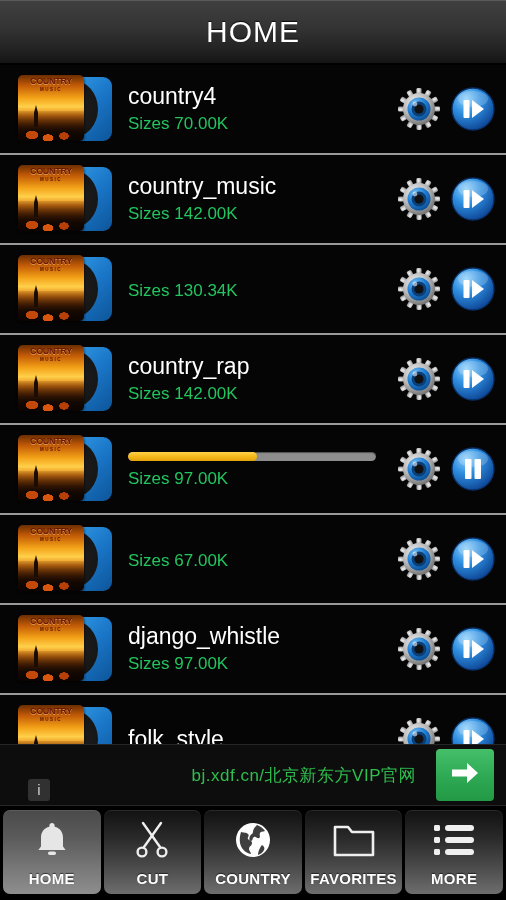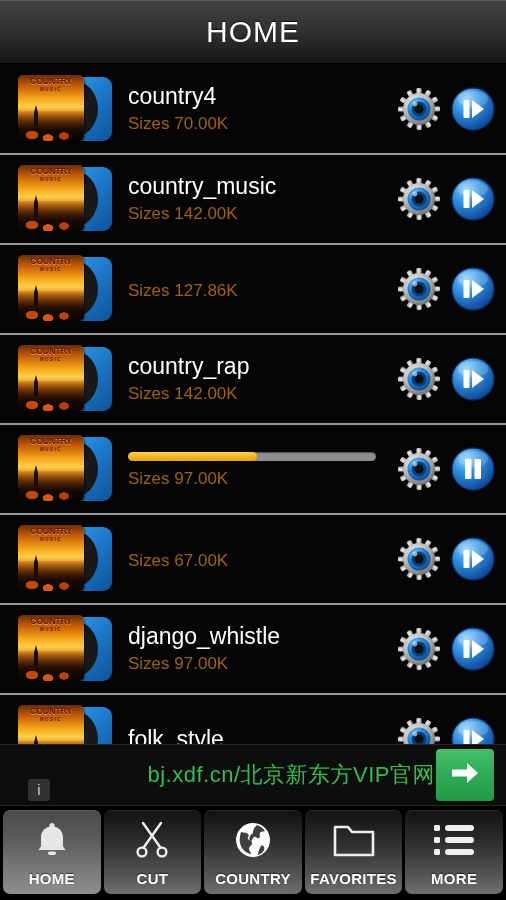--- a/index.html
+++ b/index.html
@@ -158,21 +158,21 @@
   }
   .track-name {
     color: #ffffff;
     font-size: 23px;
     font-weight: 400;
     line-height: 27px;
     white-space: nowrap;
     overflow: hidden;
   }
   .track-size {
-    color: #a16207;
+    color: #22c55e;
     font-size: 17px;
     font-weight: 400;
     line-height: 22px;
     margin-top: 3px;
   }
 
   
   .progress {
     position: relative;
     height: 9px;
@@ -215,23 +215,23 @@
     background: #0d0d0d;
     border-top: 1px solid #262626;
     border-bottom: 1px solid #262626;
     display: flex;
     align-items: center;
     justify-content: flex-end;
     padding-right: 12px;
   }
   .ad-text {
     color: #2fbf4e;
-    font-size: 22px;
+    font-size: 17px;
     letter-spacing: 0.5px;
-    margin-right: 1px;
+    margin-right: 20px;
     white-space: nowrap;
   }
   .ad-cta {
     width: 58px;
     height: 52px;
     border-radius: 4px;
     background: linear-gradient(to bottom, #45bf6a 0%, #2faa55 50%, #229945 100%);
     display: flex;
     align-items: center;
     justify-content: center;
@@ -449,21 +449,21 @@
           <div class="disc-black"></div>
           <div class="disc-hole"></div>
           <div class="cover">
             <div class="cover-scene"></div>
             <div class="cover-spire"></div>
             <div class="cover-title">COUNTRY</div>
             <div class="cover-sub">MUSIC</div>
           </div>
         </div>
         <div class="meta">
-          <div class="track-size">Sizes 127.86K</div>
+          <div class="track-size">Sizes 130.34K</div>
         </div>
         <div class="actions">
           <div class="icon-btn">
             <svg viewBox="0 0 46 46" aria-hidden="true">
               <defs>
                 <radialGradient id="gg" cx="38%" cy="32%" r="72%">
                   <stop offset="0%" stop-color="#f2f2f2"></stop>
                   <stop offset="55%" stop-color="#b9b9b9"></stop>
                   <stop offset="100%" stop-color="#6e6e6e"></stop>
                 </radialGradient>

